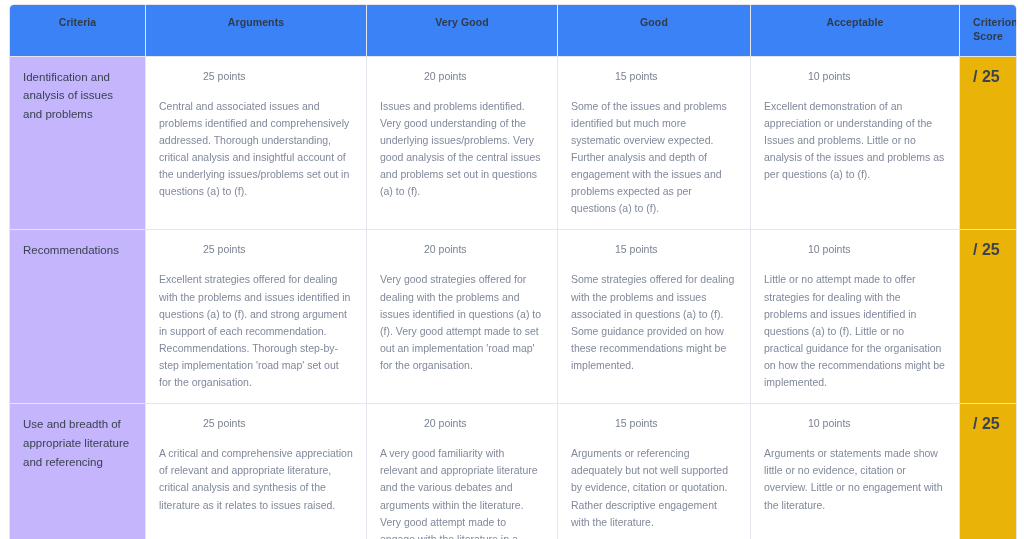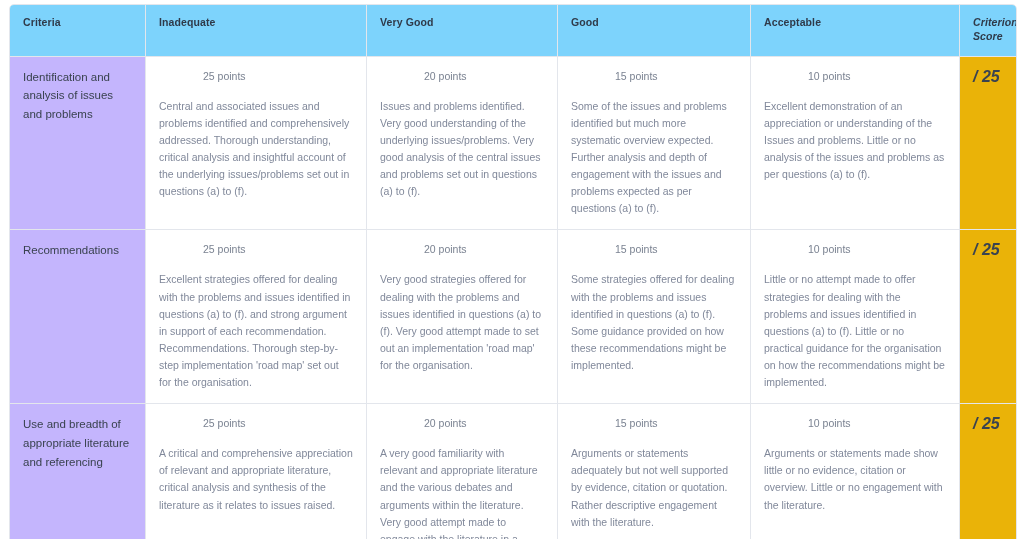--- a/index.html
+++ b/index.html
@@ -39,35 +39,34 @@
   table.rubric td {
     border-right: 1px solid #e3e6ec;
     border-bottom: 1px solid #e3e6ec;
     vertical-align: top;
     box-sizing: border-box;
     padding: 11px 13px 12px 13px;
   }
   table.rubric th:last-child,
   table.rubric td:last-child {
     border-right: none;
-    font-style: italic;
   }
   table.rubric tbody tr:last-child td {
     border-bottom: none;
   }
 
   
   thead th {
-    background: #7dd3fc;
+    background: #3b82f6;
     font-size: 10.5px;
     font-weight: bold;
     color: #2f3a4a;
     letter-spacing: 0.01em;
     line-height: 1.32;
-    text-align: left;
+    text-align: center;
     height: 44px;
     padding-top: 14px;
   }
 
   
   td.criteria-cell {
     background: #c4b5fd;
     font-size: 11.5px;
     color: #39424f;
     line-height: 1.62;
@@ -124,21 +123,21 @@
       <col class="c-criteria">
       <col class="c-rating-1">
       <col class="c-rating-2">
       <col class="c-rating-3">
       <col class="c-rating-4">
       <col class="c-score">
     </colgroup>
     <thead>
       <tr>
         <th>Criteria</th>
-        <th>Inadequate</th>
+        <th>Arguments</th>
         <th>Very Good</th>
         <th>Good</th>
         <th>Acceptable</th>
         <th>Criterion Score</th>
       </tr>
     </thead>
     <tbody>
 
       <tr>
         <td class="criteria-cell">Identification and analysis of issues and problems</td>
@@ -166,42 +165,42 @@
         <td class="rating-cell">
           <span class="points">25 points</span>
           <span class="descr">Excellent strategies offered for dealing with the problems and issues identified in questions (a) to (f). and strong argument in support of each recommendation. Recommendations. Thorough step-by-step implementation 'road map' set out for the organisation.</span>
         </td>
         <td class="rating-cell">
           <span class="points">20 points</span>
           <span class="descr">Very good strategies offered for dealing with the problems and issues identified in questions (a) to (f). Very good attempt made to set out an implementation 'road map' for the organisation.</span>
         </td>
         <td class="rating-cell">
           <span class="points">15 points</span>
-          <span class="descr">Some strategies offered for dealing with the problems and issues identified in questions (a) to (f). Some guidance provided on how these recommendations might be implemented.</span>
+          <span class="descr">Some strategies offered for dealing with the problems and issues associated in questions (a) to (f). Some guidance provided on how these recommendations might be implemented.</span>
         </td>
         <td class="rating-cell">
           <span class="points">10 points</span>
           <span class="descr">Little or no attempt made to offer strategies for dealing with the problems and issues identified in questions (a) to (f). Little or no practical guidance for the organisation on how the recommendations might be implemented.</span>
         </td>
         <td class="score-cell">/ 25</td>
       </tr>
 
       <tr>
         <td class="criteria-cell">Use and breadth of appropriate literature and referencing</td>
         <td class="rating-cell">
           <span class="points">25 points</span>
           <span class="descr">A critical and comprehensive appreciation of relevant and appropriate literature, critical analysis and synthesis of the literature as it relates to issues raised.</span>
         </td>
         <td class="rating-cell">
           <span class="points">20 points</span>
           <span class="descr">A very good familiarity with relevant and appropriate literature and the various debates and arguments within the literature. Very good attempt made to engage with the literature in a critical manner.</span>
         </td>
         <td class="rating-cell">
           <span class="points">15 points</span>
-          <span class="descr">Arguments or statements adequately but not well supported by evidence, citation or quotation. Rather descriptive engagement with the literature.</span>
+          <span class="descr">Arguments or referencing adequately but not well supported by evidence, citation or quotation. Rather descriptive engagement with the literature.</span>
         </td>
         <td class="rating-cell">
           <span class="points">10 points</span>
           <span class="descr">Arguments or statements made show little or no evidence, citation or overview. Little or no engagement with the literature.</span>
         </td>
         <td class="score-cell">/ 25</td>
       </tr>
 
     </tbody>
   </table>

